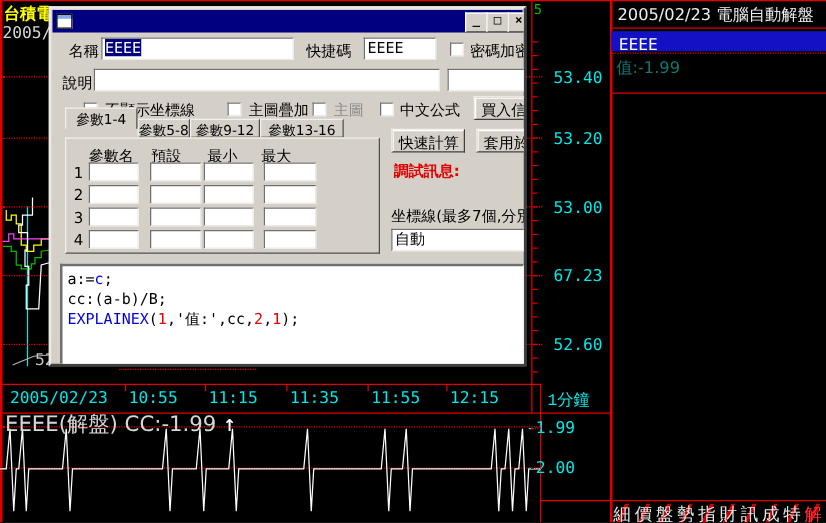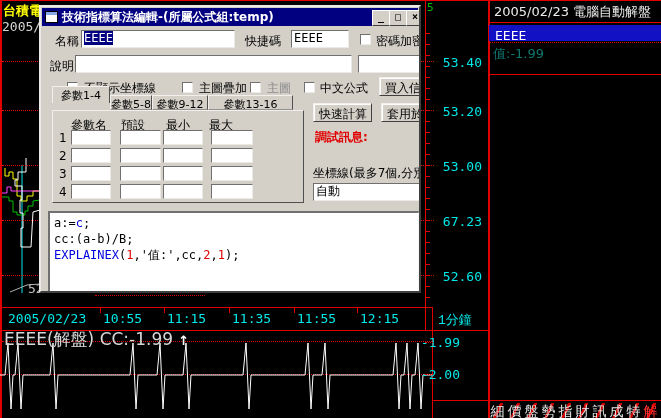--- a/index.html
+++ b/index.html
@@ -166,21 +166,20 @@
   <div class="abs" id="indaxis" style="left:432px;top:331px;width:32px;height:70px;">
       <div class="cyantxt" style="right:4px;top:4px;">-1.99</div>
       <div class="dotline" style="left:-7px;top:11px;width:8px;"></div>
       <div class="cyantxt" style="right:4px;top:36px;">-2.00</div>
       <div class="dotline" style="left:-7px;top:43px;width:8px;"></div>
     </div>
 
   <div class="dialog">
     <div class="titlebar">
       <div class="appicon"></div>
-      <span class="ttl">技術指標算法編輯-(所屬公式組:temp)</span>
     </div>
     <div class="tbtn" style="left:331px;">_</div>
     <div class="tbtn" style="left:348px;">□</div>
     <div class="tbtn" style="left:365px;">×</div>
 
     <div class="lbl" style="left:14px;top:26px;">名稱</div>
     <div class="inp" style="left:40px;top:23px;width:154px;height:18px;">
       <span class="seltxt">EEEE</span>
     </div>
     <div class="lbl" style="left:204px;top:26px;">快捷碼</div>
@@ -201,21 +200,21 @@
         <div class="lbl" style="left:226px;top:73px;color:#8a8a8a;">主圖</div>
         <div class="cb" style="left:263px;top:75px;"></div>
         <div class="lbl" style="left:279px;top:73px;">中文公式</div>
       </div>
     <div class="btn" style="left:338px;top:70px;width:56px;height:19px;">買入信號</div>
 
     <div id="tabrow">
         <div class="tab active" style="left:11px;width:58px;">參數1-4</div>
         <div class="tab" style="left:69px;width:42px;">參數5-8</div>
         <div class="tab" style="left:111px;width:56px;">參數9-12</div>
-        <div class="tab" style="left:167px;width:85px;">參數13-16</div>
+        <div class="tab" style="left:167px;width:67px;">參數13-16</div>
       </div>
     <div class="btn" style="left:272px;top:96px;width:59px;height:19px;">快速計算</div>
     <div class="btn" style="left:340px;top:96px;width:60px;height:19px;">套用於</div>
 
     <div class="panel">
       <div id="paramheads">
           <div class="lbl" style="left:18px;top:6px;">參數名</div>
           <div class="lbl" style="left:68px;top:6px;">預設</div>
           <div class="lbl" style="left:113px;top:6px;">最小</div>
           <div class="lbl" style="left:156px;top:6px;">最大</div>

